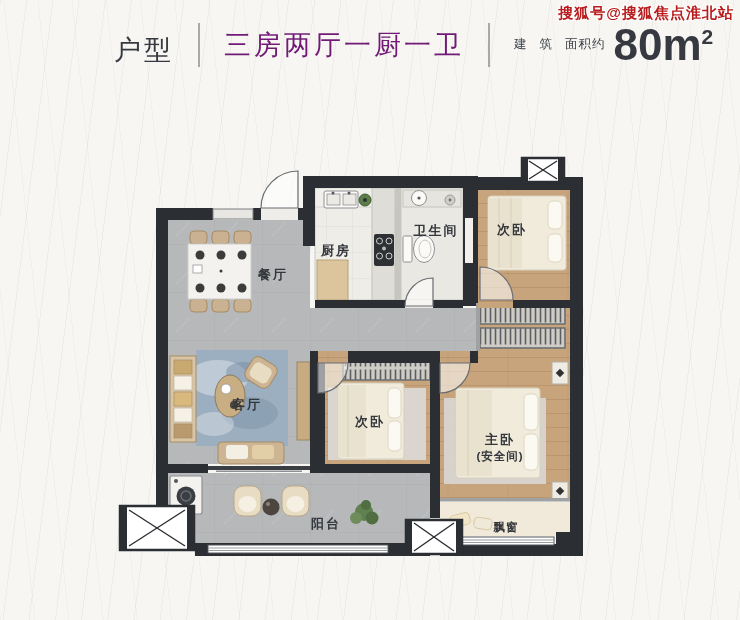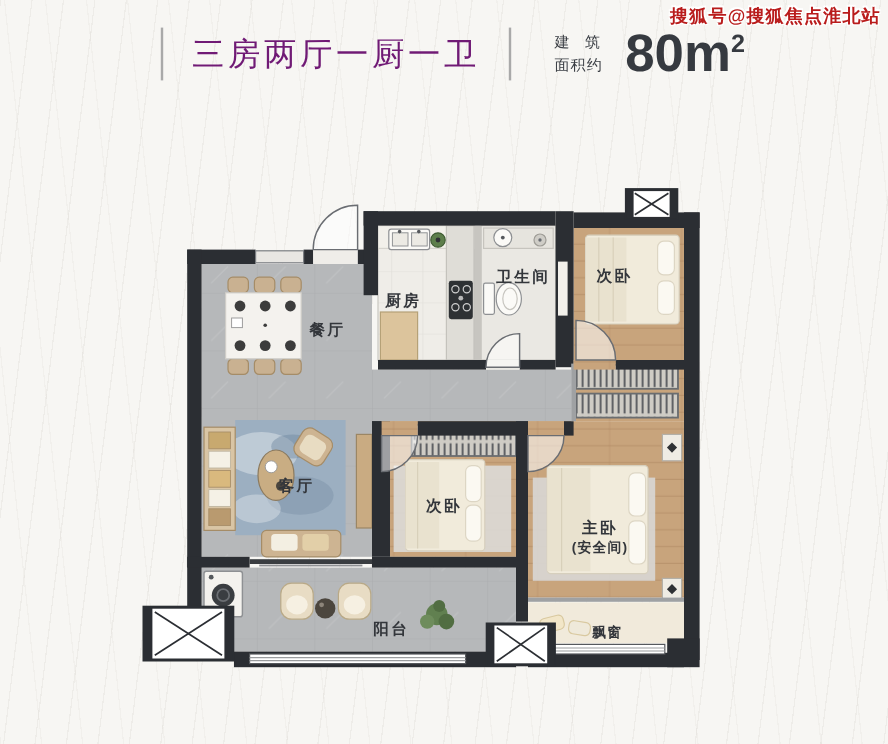--- a/index.html
+++ b/index.html
@@ -23,37 +23,38 @@
   }
   .header{
     position:absolute;left:110px;top:16px;height:58px;z-index:3;
     display:flex;align-items:center;color:#363a40;white-space:nowrap;
   }
   .unit-name{font-size:46px;font-weight:bold;letter-spacing:1px;}
   .unit-suffix{font-size:27px;font-weight:500;letter-spacing:3px;margin-left:4px;margin-top:10px;}
   .hdr-divider{width:2px;height:44px;background:#a9a9a9;margin:0 24px;}
   .layout-desc{font-size:27px;font-weight:500;letter-spacing:3px;color:#701a75;}
   .area-block{display:flex;align-items:center;}
-  .area-prefix{display:flex;flex-direction:column;justify-content:center;
-    font-size:12.5px;line-height:1.55;color:#3a3e44;margin-right:8px;font-weight:500;margin-left:12px;}
+  .area-prefix{display:flex;flex-direction:row;justify-content:center;
+    font-size:12.5px;line-height:1.55;color:#3a3e44;margin-right:8px;font-weight:500;}
   .area-prefix .l1{letter-spacing:13px;}
   .area-prefix .l2{letter-spacing:1px;}
   .area-value{font-size:44px;font-weight:600;letter-spacing:0;}
   .area-value sup{font-size:21px;font-weight:600;vertical-align:super;}
   .plan-wrap{position:absolute;left:118px;top:148px;width:495px;height:425px;z-index:2;}
   svg text{font-family:"Liberation Sans",sans-serif;fill:#33363b;font-weight:600;}
   .room-label{font-size:13px;letter-spacing:2px;}
   .room-label-sm{font-size:11.5px;letter-spacing:1px;}
 </style>
 </head>
 <body>
 
 <div class="watermark">搜狐号@搜狐焦点淮北站</div>
 
 <div class="header">
+  <span class="unit-suffix">户型</span>
   <span class="hdr-divider"></span>
   <span class="layout-desc">三房两厅一厨一卫</span>
   <span class="hdr-divider"></span>
   <span class="area-block">
     <span class="area-prefix">
       <span class="l1">建筑</span>
       <span class="l2">面积约</span>
     </span>
     <span class="area-value"><span>80m</span><sup>2</sup></span>
   </span>

